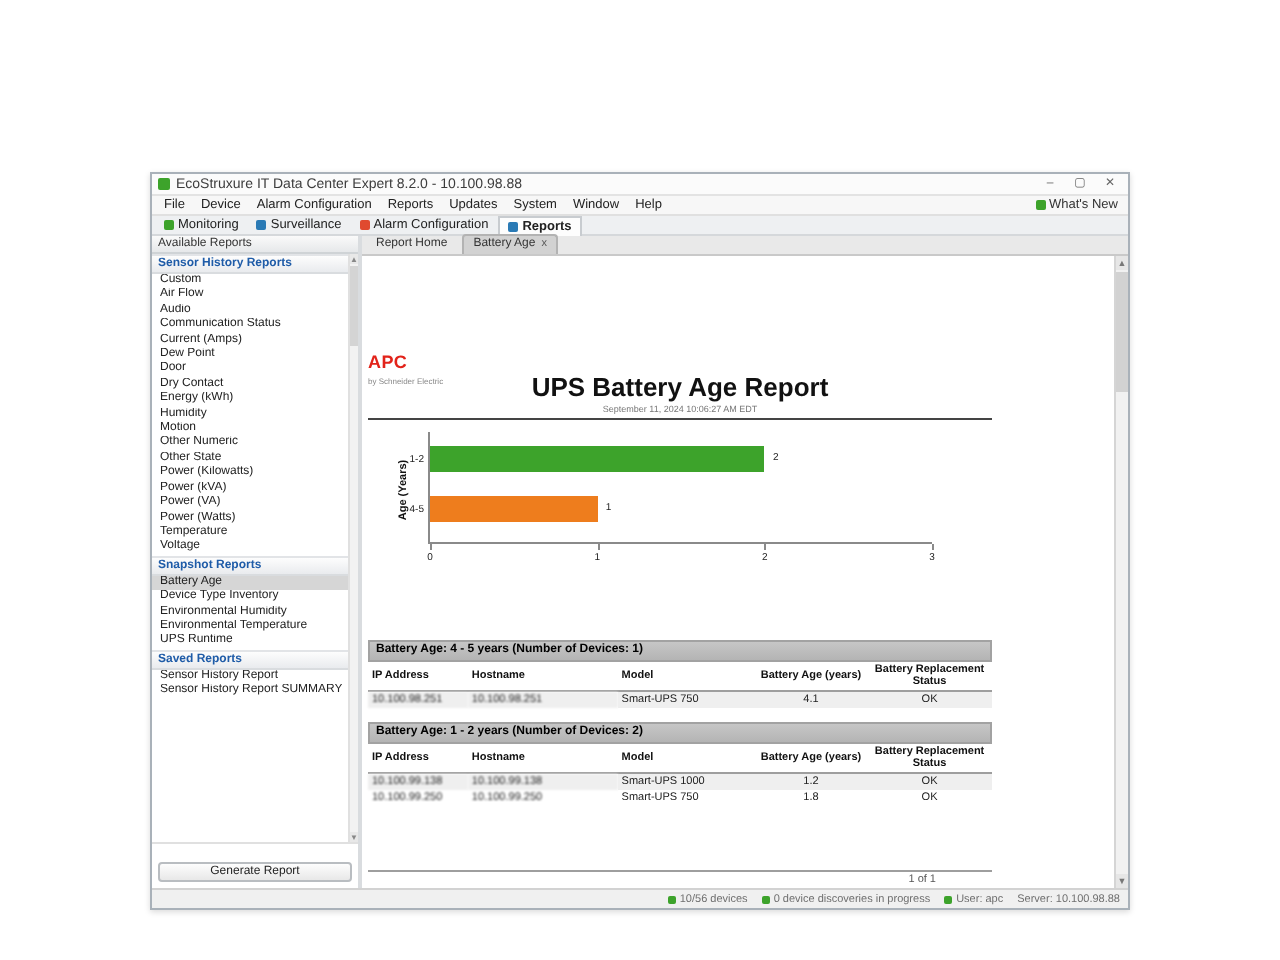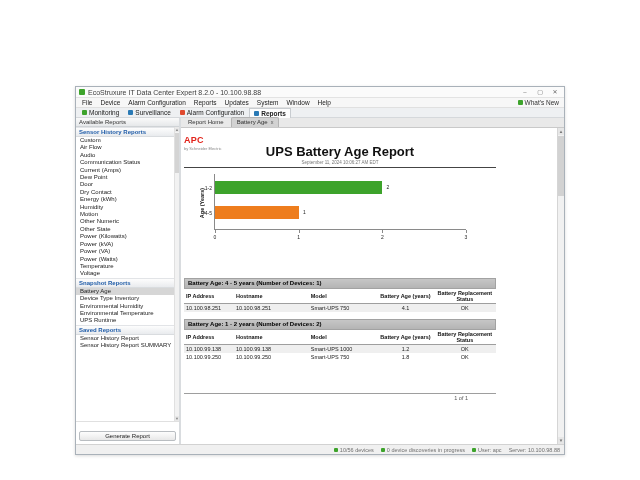--- a/index.html
+++ b/index.html
@@ -47,21 +47,21 @@
   .rtab { font-size:6px; line-height:9px; padding:0 5px; color:#333; white-space:nowrap; }
   .rtab.active { background:#d2d2d2; border:1px solid #b3b3b3; border-bottom:none; border-radius:2px 2px 0 0; display:flex; gap:3px; align-items:center; }
   .rtab .closex { font-size:5.5px; color:#555; }
   .pagewrap { flex:1 1 auto; display:flex; min-height:0; }
   .page { flex:1 1 auto; background:#fff; overflow:hidden; padding:2px 2px 0 3px; position:relative; }
   .vscroll { width:7px; flex:0 0 auto; background:#f1f1f1; border-left:1px solid #d5d5d5; position:relative; }
   .vscroll .arr { height:7px; text-align:center; font-size:4.5px; line-height:7px; color:#777; background:#e6e6e6; }
   .vscroll .arr.down { position:absolute; bottom:0; left:0; right:0; }
   .vscroll .thumb { position:absolute; top:8px; left:0; right:0; height:60px; background:#d2d2d2; }
   
-  .content-col { width:312px; }
+  .content-col { width:312px;margin-top:42px; }
   .logo { line-height:1; margin-bottom:1px; }
   .logo .brand { font-size:9px; font-weight:900; color:#e2231a; letter-spacing:.2px; }
   .logo .sub { font-size:4px; color:#888; display:block; margin-top:1px; }
   .rtitle { text-align:center; font-size:13px; font-weight:bold; color:#111; margin-top:-8px; }
   .rstamp { text-align:center; font-size:4.5px; color:#777; margin-top:1px; }
   .rrule { border-top:1.5px solid #444; margin-top:2px; }
   
   .chart { position:relative; height:74px; margin-top:6px; }
   .chart .ylab { position:absolute; left:-2px; top:26px; font-size:5.5px; font-weight:bold; color:#111; transform:rotate(-90deg); transform-origin:center; width:40px; text-align:center; }
   .plot { position:absolute; left:30px; top:0; width:252px; height:56px; border-left:1px solid #8a8a8a; border-bottom:1px solid #8a8a8a; }

